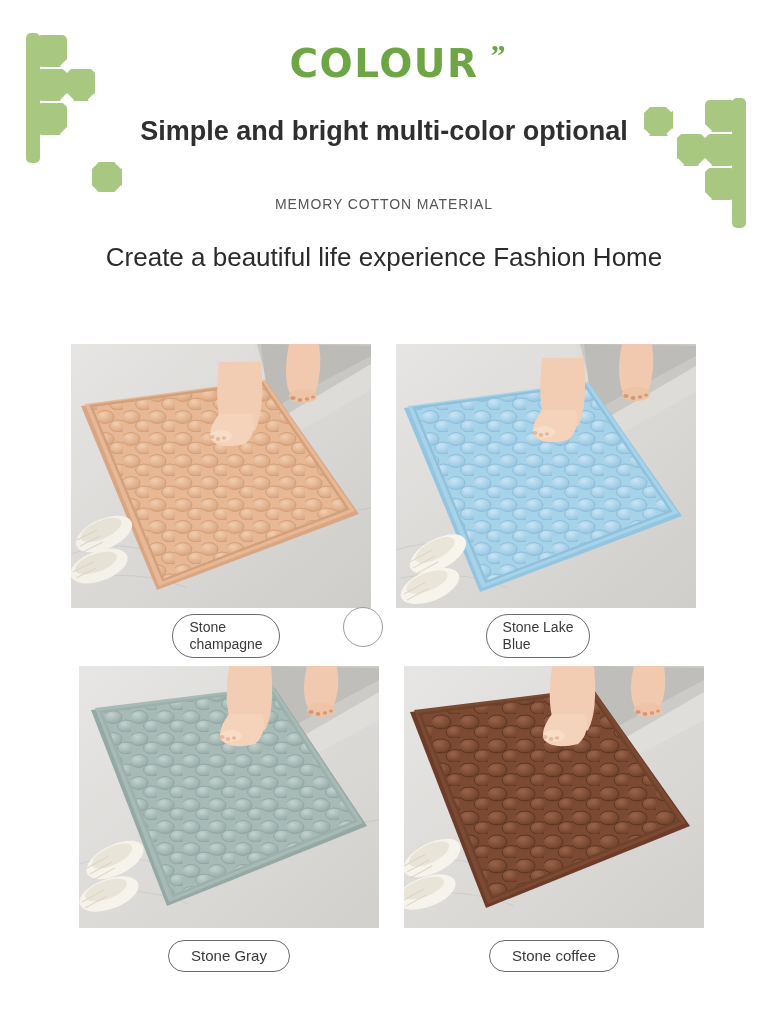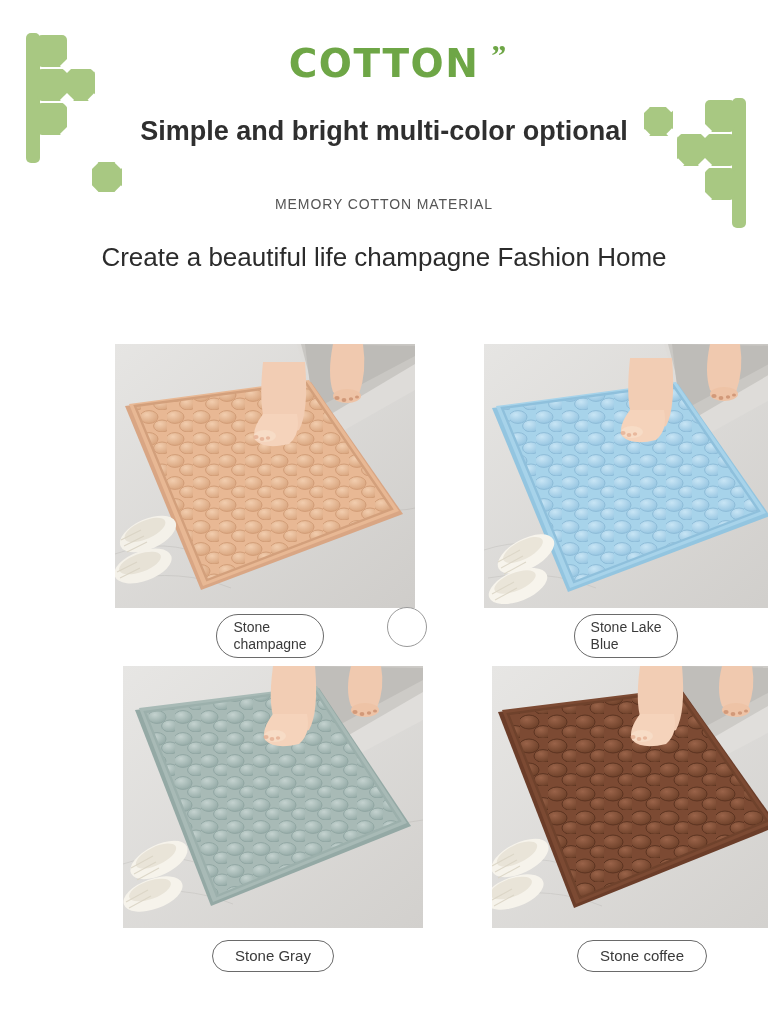--- a/index.html
+++ b/index.html
@@ -42,21 +42,21 @@
     letter-spacing:0.9px;font-weight:400;
   }
   .tagline{
     top:242px;font-size:26px;color:#2b2b2b;font-weight:400;
   }
 
   
   .grid{position:absolute;left:71px;top:344px;width:626px;}
   .row{display:flex;gap:25px;}
   .row2{margin-top:2px;padding-left:8px;}
-  .cell{width:300px;margin-left:44px;}
+  .cell{width:300px;}
   .photo{
     width:300px;height:264px;display:block;
     background:#d8d8d6;
   }
   .photo-sm{height:262px;}
   .cap{
     height:56px;display:flex;align-items:center;
     justify-content:center;position:relative;
   }
   .pill{
@@ -136,28 +136,28 @@
         <rect x="36" y="62" width="10" height="10" transform="rotate(45 41 67)"></rect>
         <rect x="36" y="96" width="10" height="10" transform="rotate(45 41 101)"></rect>
         <rect x="64" y="28" width="9" height="9" transform="rotate(45 68 32)"></rect>
         <rect x="64" y="62" width="9" height="9" transform="rotate(45 68 66)"></rect>
       </g>
     </svg>
   </div>
 
   <div class="hdr title-row">
     <span class="title-wrap">
-      <span class="title">COTTON</span>
+      <span class="title">COLOUR</span>
       <span class="quote">”</span>
     </span>
   </div>
 
   <div class="hdr subtitle">Simple and bright multi-color optional</div>
   <div class="hdr material">MEMORY COTTON MATERIAL</div>
-  <div class="hdr tagline">Create a beautiful life champagne Fashion Home</div>
+  <div class="hdr tagline">Create a beautiful life experience Fashion Home</div>
 
   <div class="grid">
 
     <div class="row">
 
       <div class="cell">
         <svg class="photo" viewBox="0 0 300 264">
           <defs>
             <linearGradient id="fl1" x1="0" y1="0" x2="1" y2="1">
               <stop offset="0%" stop-color="#e6e5e3"></stop>

